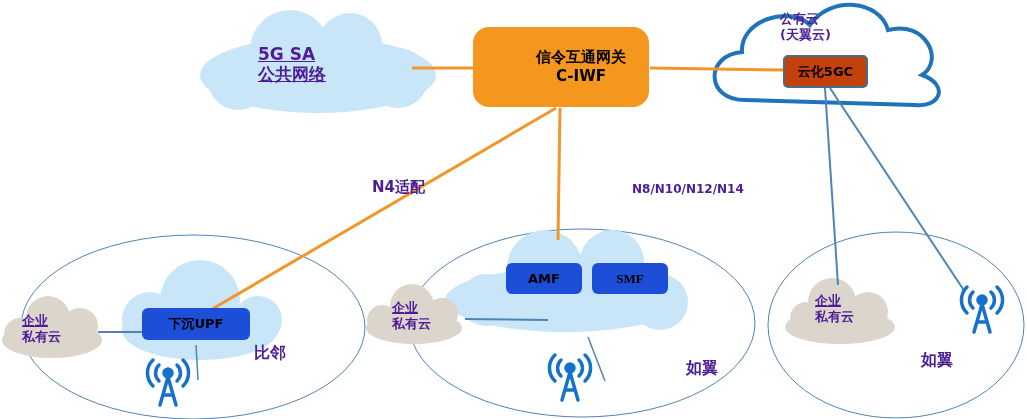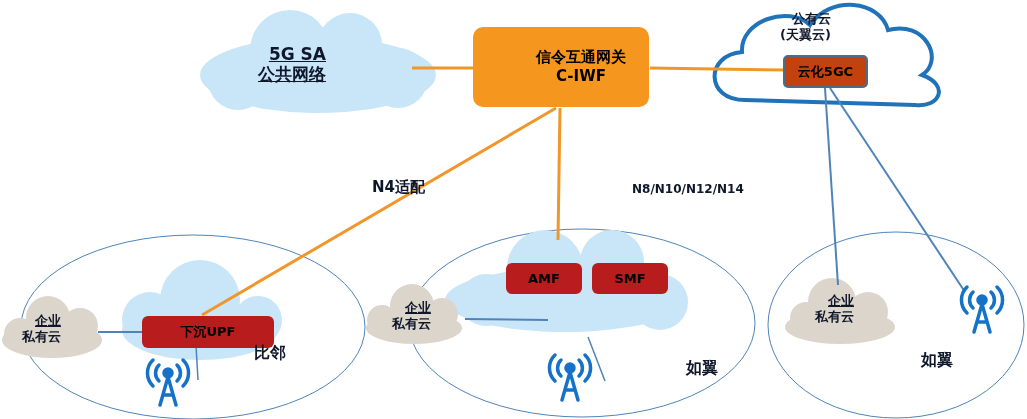--- a/index.html
+++ b/index.html
@@ -1,21 +1,21 @@
 <!DOCTYPE html>
 <html><head>
 <meta charset="utf-8">
 <style>
   html, body { margin: 0; padding: 0; background: #ffffff; }
   #stage { position: relative; width: 1027px; height: 419px; overflow: hidden; background: #fff; font-family: "DejaVu Sans", sans-serif; }
   svg { position: absolute; left: 0; top: 0; }
-  .lbl { position: absolute; font-weight: bold; color: #0f172a; text-align: right; line-height: 1.2; white-space: nowrap; font-family: "DejaVu Sans", sans-serif; }
+  .lbl { position: absolute; font-weight: bold; color: #4c1d95; text-align: left; line-height: 1.2; white-space: nowrap; font-family: "DejaVu Sans", sans-serif; }
   .box { position: absolute; display: flex; align-items: center; justify-content: center; font-weight: bold; color: #000; border-radius: 6px; box-sizing: border-box; font-family: "DejaVu Sans", sans-serif; }
-  .fn { background: #b91c1c; font-size: 13px; }
-  .gw { background: #f5961e; border-radius: 10px; flex-direction: column; font-size: 15px; line-height: 1.3; padding-left: 40px; }
+  .fn { background: #1d4ed8; font-size: 13px; }
+  .gw { background: #f5961e; border-radius: 16px; flex-direction: column; font-size: 15px; line-height: 1.3; padding-left: 40px; }
   .c5 { background: #c2410c; border: 2px solid #4a6d8c; border-radius: 5px; font-size: 13px; }
   .ent { font-size: 13px; }
   .site { font-size: 16px; }
 </style>
 </head>
 <body>
 
 <div id="stage">
   <svg width="1027" height="419" viewBox="0 0 1027 419">
 
@@ -119,29 +119,29 @@
 
   <div class="lbl" style="left:780px;top:11px;font-size:13px;">
     <div>公有云</div>
     <div>(天翼云)</div>
   </div>
   <div class="box c5" style="left:783px;top:55px;width:85px;height:33px;">云化5GC</div>
 
   <div class="lbl" style="left:372px;top:178px;font-size:15px;">N4适配</div>
   <div class="lbl" style="left:632px;top:182px;font-size:12px;">N8/N10/N12/N14</div>
 
-  <div class="box fn" style="left:142px;top:316px;width:132px;height:32px;">下沉UPF</div>
+  <div class="box fn" style="left:142px;top:308px;width:108px;height:32px;">下沉UPF</div>
   <div class="lbl site" style="left:254px;top:343px;">比邻</div>
   <div class="lbl ent" style="left:22px;top:313px;">
     <div style="text-decoration:underline;">企业</div>
     <div>私有云</div>
   </div>
 
   <div class="box fn" style="left:506px;top:263px;width:76px;height:31px;">AMF</div>
-  <div class="box fn" style="left:592px;top:263px;width:76px;height:31px;">SMF</div>
+  <div class="box fn" style="left:592px;top:263px;width:76px;height:31px;font-family:Liberation Serif, serif;">SMF</div>
   <div class="lbl site" style="left:686px;top:358px;">如翼</div>
   <div class="lbl ent" style="left:392px;top:300px;">
     <div style="text-decoration:underline;">企业</div>
     <div>私有云</div>
   </div>
 
   <div class="lbl site" style="left:921px;top:350px;">如翼</div>
   <div class="lbl ent" style="left:815px;top:293px;">
     <div style="text-decoration:underline;">企业</div>
     <div>私有云</div>

